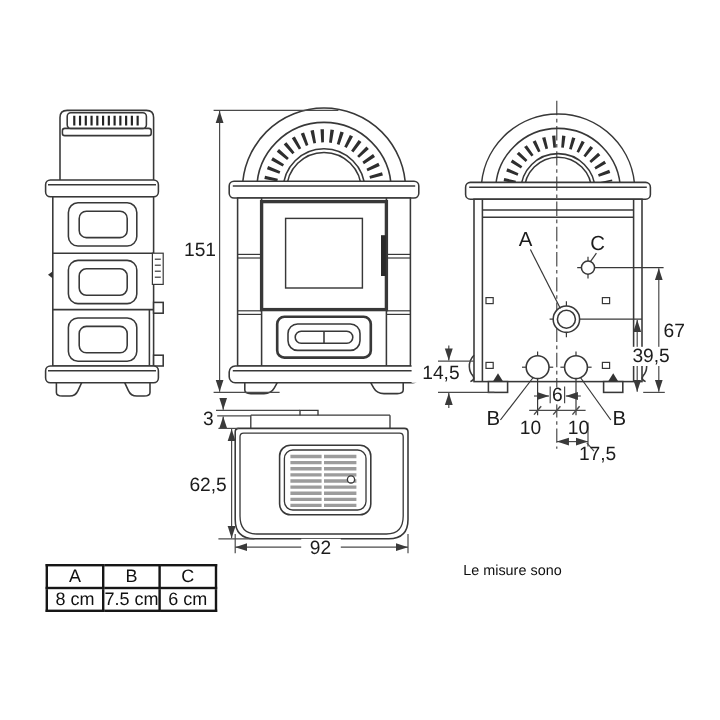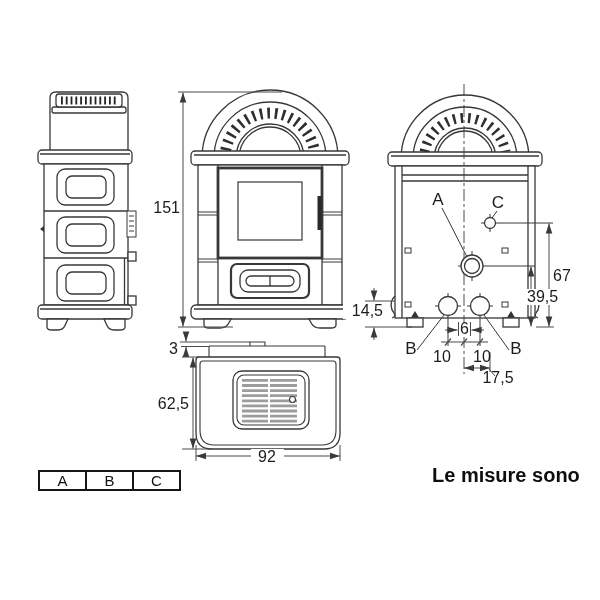--- a/index.html
+++ b/index.html
@@ -4,21 +4,21 @@
 <style>
   html,body{margin:0;padding:0;background:#fff;}
   .canvas{position:relative;width:600px;height:600px;background:#fff;overflow:hidden;
           font-family:"Liberation Sans",sans-serif;}
   svg{position:absolute;left:0;top:0;}
   svg text{font-family:"Liberation Sans",sans-serif;font-size:16px;fill:#1c1c1c;stroke:none;}
   svg text.lbl{font-size:17px;}
   .spec-table{position:absolute;left:38px;top:470px;border-collapse:collapse;}
   .spec-table td,.spec-table th{border:2px solid #161616;width:45px;height:17px;
      font-size:15px;font-weight:normal;text-align:center;padding:0;color:#111;}
-  .note{position:absolute;left:432px;top:466px;font-size:20px;font-weight:bold;
+  .note{position:absolute;left:386px;top:466px;font-size:12px;font-weight:normal;
         line-height:18px;color:#0e0e0e;}
 </style>
 </head>
 <body>
 
 <div class="canvas">
 
 <svg width="600" height="600" viewBox="0 0 600 600">
   <defs>
     <marker id="arw" viewBox="0 0 10 8" refX="9.2" refY="4" markerWidth="11" markerHeight="9" orient="auto-start-reverse" markerUnits="userSpaceOnUse">
@@ -237,20 +237,25 @@
   <text x="267" y="462" text-anchor="middle">92</text>
 </svg>
 
   <table class="spec-table">
     <tbody>
         <tr>
       <th>A</th>
       <th>B</th>
       <th>C</th>
     </tr>
+    <tr>
+      <td>8 cm</td>
+      <td>7.5 cm</td>
+      <td>6 cm</td>
+    </tr>
   </tbody>
     </table>
 
   <div class="note">
     <div>Le misure sono</div>
   </div>
 
 </div>
 
 </body></html>

